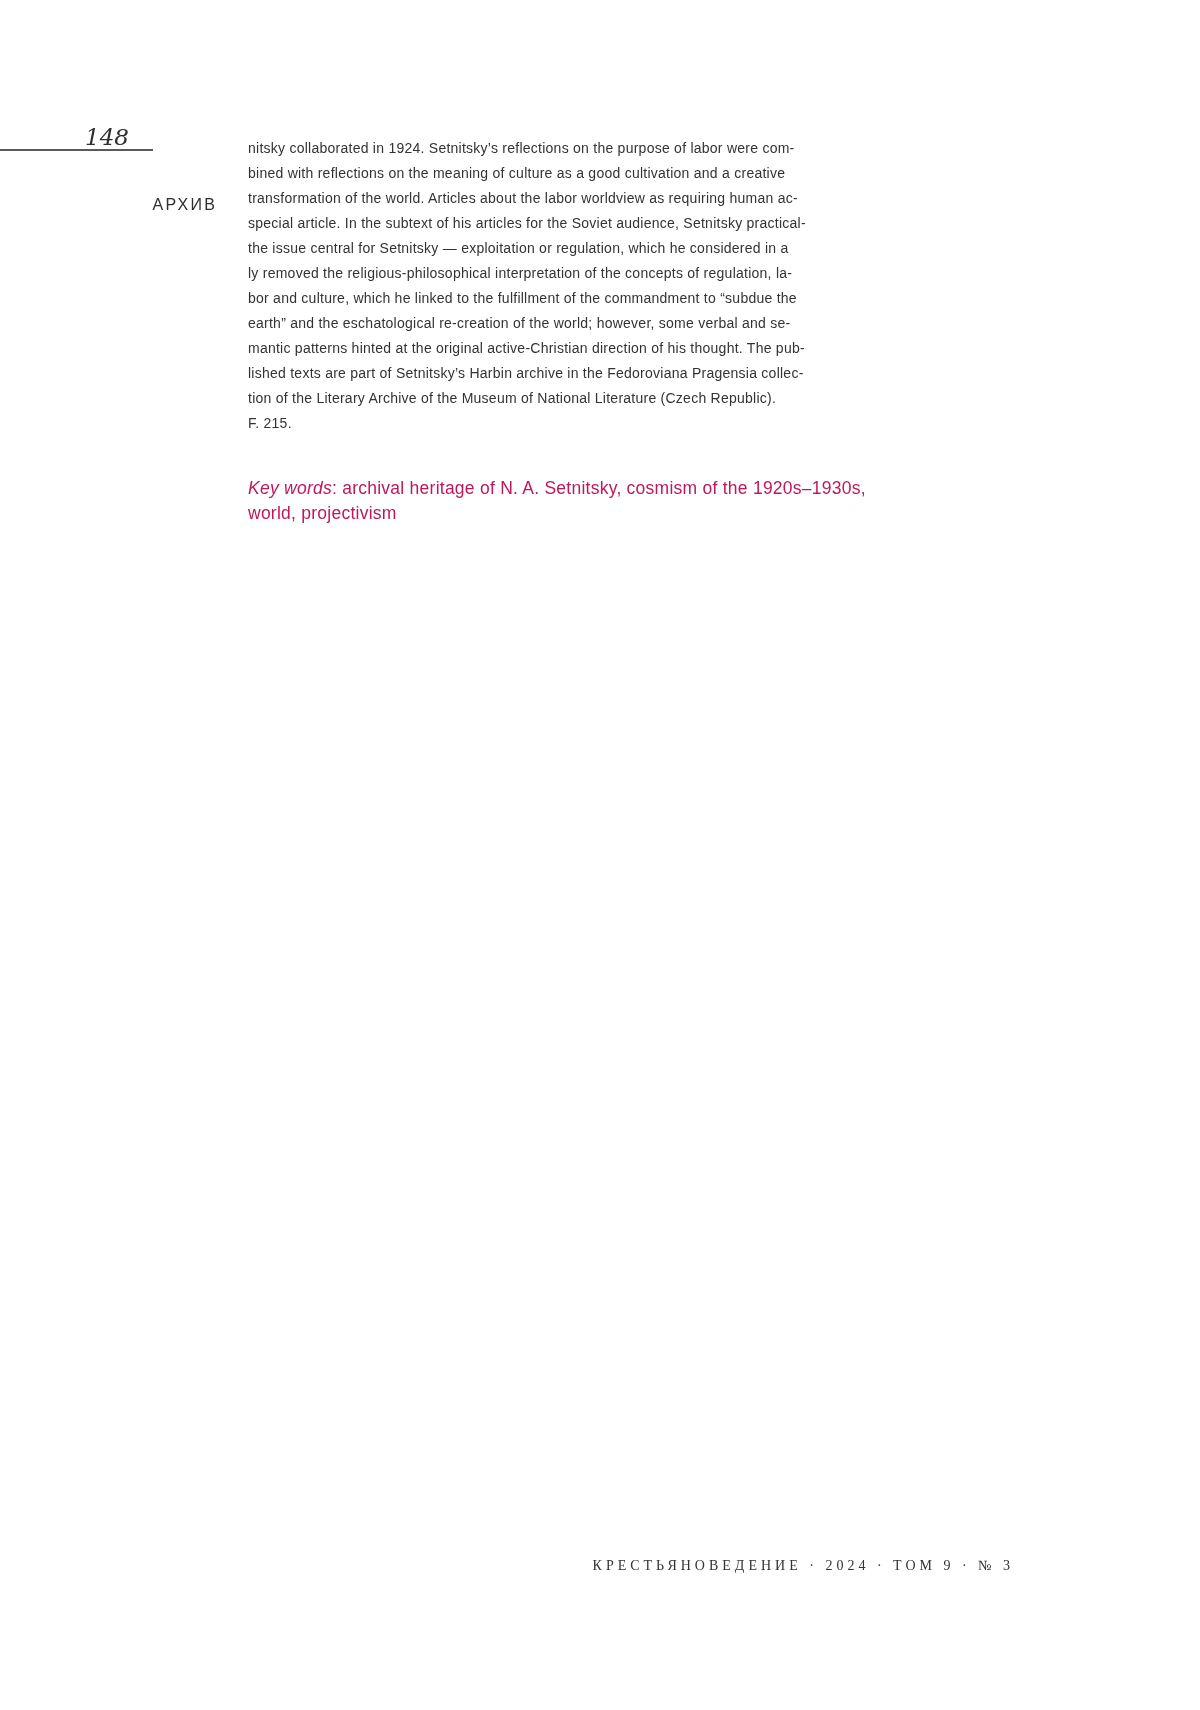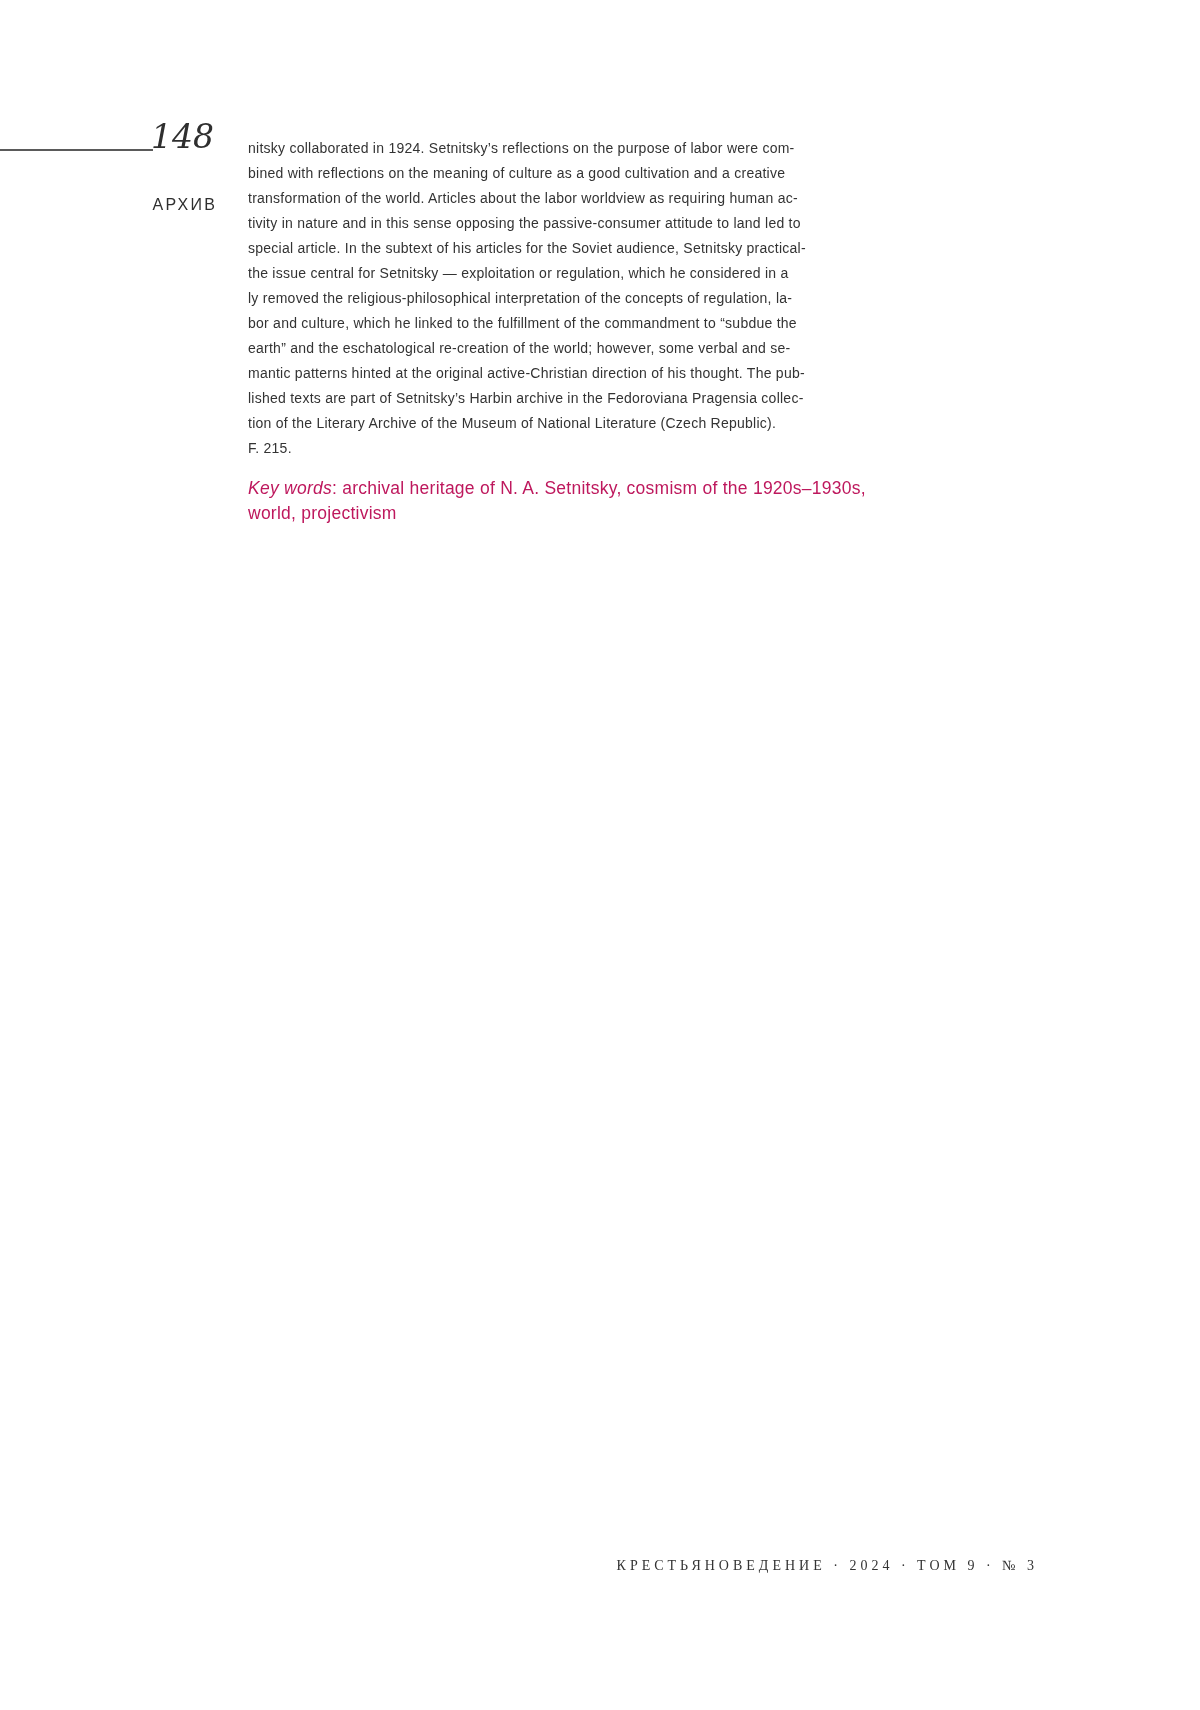--- a/index.html
+++ b/index.html
@@ -20,24 +20,24 @@
     top: 149px;
     width: 153px;
     height: 1.5px;
     background: #5a5a5a;
   }
   .page-number {
     position: absolute;
     left: 0;
     top: 118px;
     width: 214px;
-    text-align: right;
+    text-align: center;
     font-family: "DejaVu Serif", serif;
     font-style: italic;
-    font-size: 33px;
+    font-size: 23px;
     line-height: 38px;
     color: #2f2f2f;
   }
   .section-label {
     position: absolute;
     left: 0;
     top: 196px;
     width: 217px;
     text-align: right;
     font-size: 16px;
@@ -66,21 +66,21 @@
     line-height: 25px;
     letter-spacing: 0.25px;
     color: #be185d;
   }
   .keywords .line { white-space: nowrap; height: 25px; }
   .keywords .kw-label { font-style: italic; }
   
   .footer {
     position: absolute;
     top: 1558px;
-    right: 166px;
+    right: 190px;
     margin-right: -4px;
     font-family: "Liberation Serif", "DejaVu Serif", serif;
     font-size: 14px;
     letter-spacing: 4px;
     white-space: nowrap;
     color: #333333;
   }
 </style>
 </head>
 <body>
@@ -90,21 +90,20 @@
   <div class="margin-rule"></div>
 
   <div class="page-number">148</div>
 
   <div class="section-label">АРХИВ</div>
 
   <div class="abstract">
     <div class="line">nitsky collaborated in 1924. Setnitsky’s reflections on the purpose of labor were com-</div>
     <div class="line">bined with reflections on the meaning of culture as a good cultivation and a creative</div>
     <div class="line">transformation of the world. Articles about the labor worldview as requiring human ac-</div>
-    <div class="line">tivity in nature and in this sense opposing the passive-consumer attitude to land led to</div>
     <div class="line">special article. In the subtext of his articles for the Soviet audience, Setnitsky practical-</div>
     <div class="line">the issue central for Setnitsky — exploitation or regulation, which he considered in a</div>
     <div class="line">ly removed the religious-philosophical interpretation of the concepts of regulation, la-</div>
     <div class="line">bor and culture, which he linked to the fulfillment of the commandment to “subdue the</div>
     <div class="line">earth” and the eschatological re-creation of the world; however, some verbal and se-</div>
     <div class="line">mantic patterns hinted at the original active-Christian direction of his thought. The pub-</div>
     <div class="line">lished texts are part of Setnitsky’s Harbin archive in the Fedoroviana Pragensia collec-</div>
     <div class="line">tion of the Literary Archive of the Museum of National Literature (Czech Republic).</div>
     <div class="line">F. 215.</div>
   </div>

